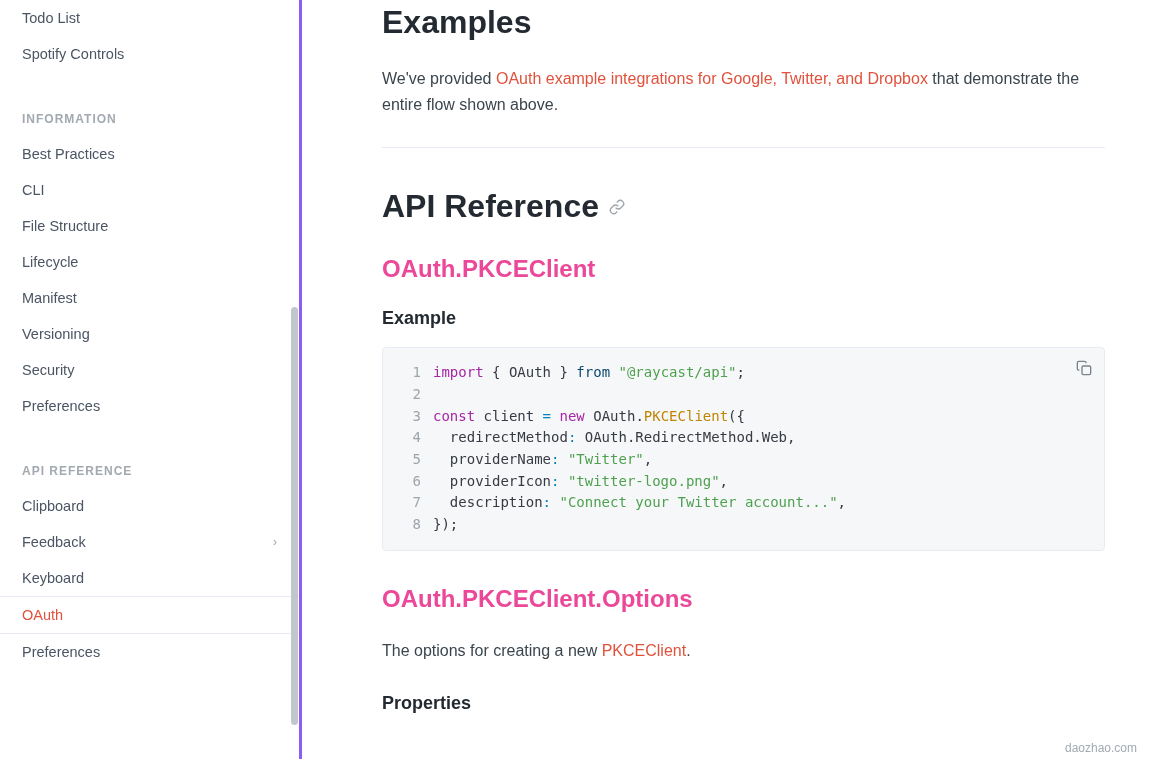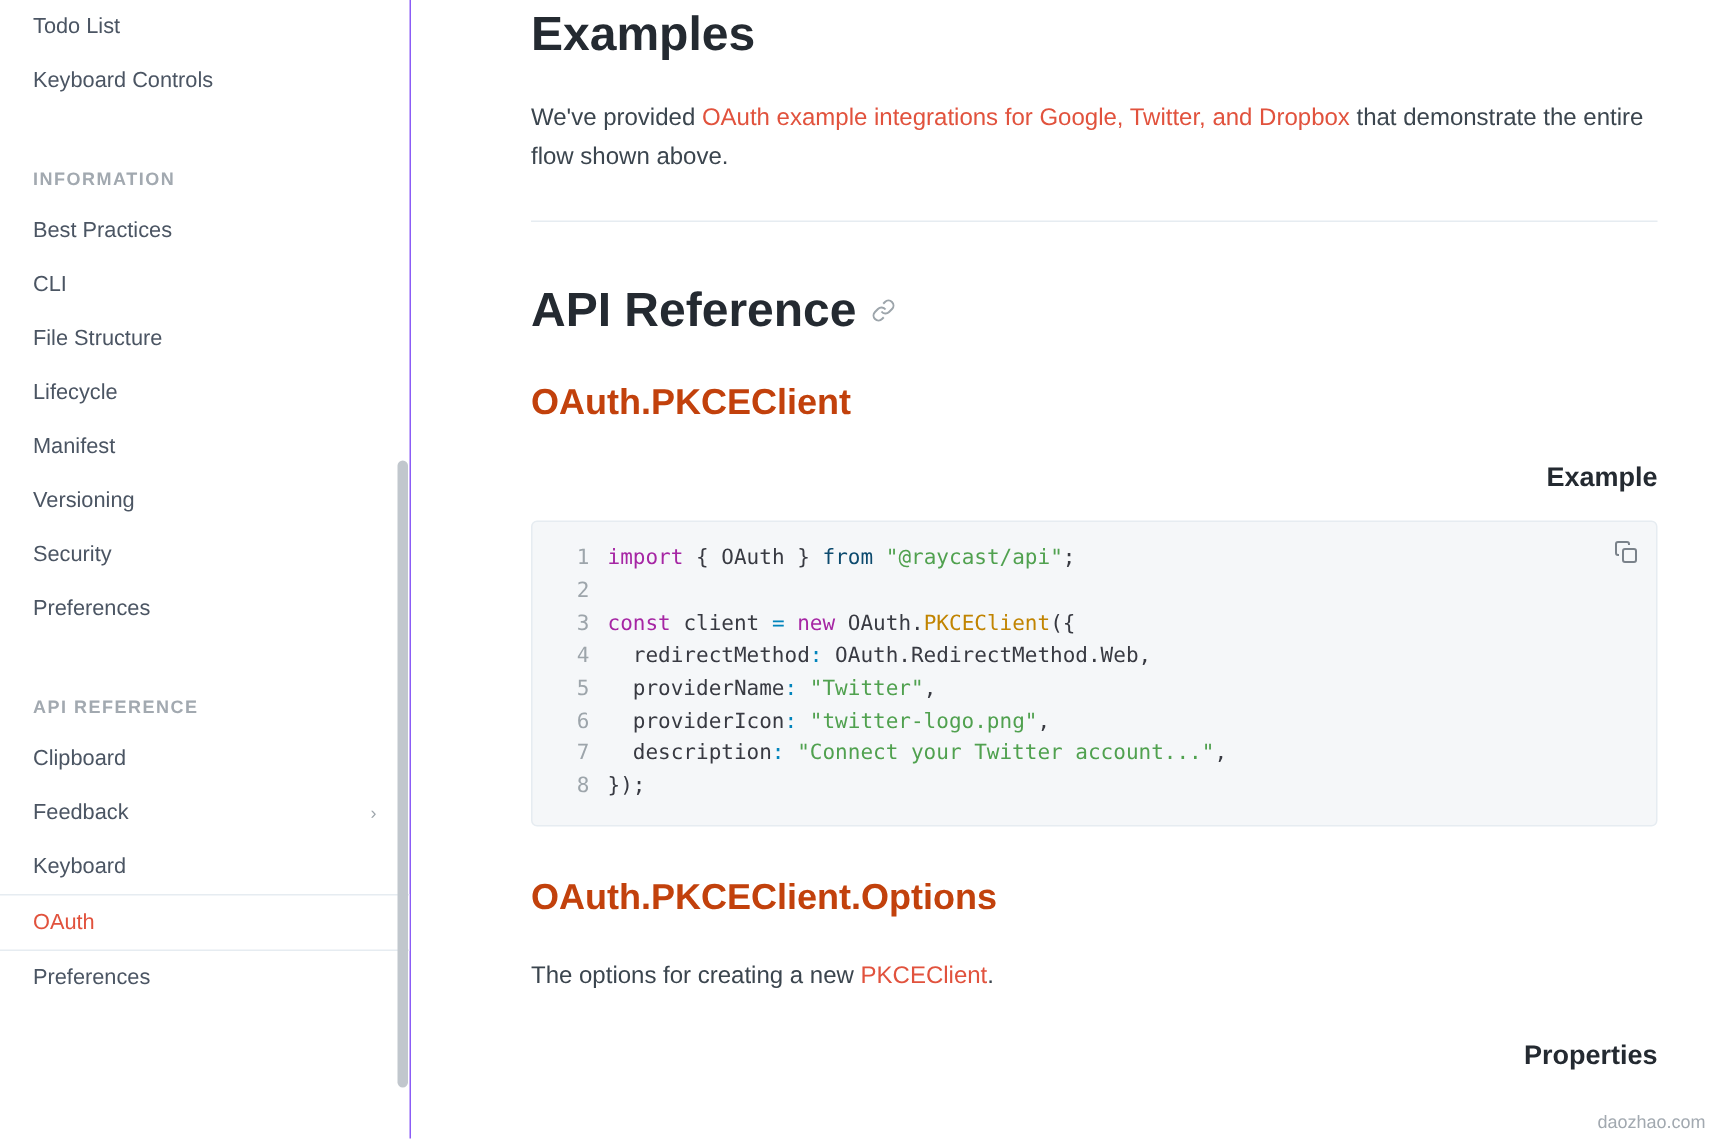--- a/index.html
+++ b/index.html
@@ -6,22 +6,22 @@
 body {
   font-family: -apple-system, BlinkMacSystemFont, "Segoe UI", Helvetica, Arial, sans-serif;
   color: #3b454e;
   background: #fff;
   display: flex;
   height: 759px;
   width: 1157px;
   overflow: hidden;
 }
 .sidebar {
-  width: 274px;
-  border-right: 1px solid #8b5cf6;
+  width: 302px;
+  border-right: 3px solid #8b5cf6;
   background: #fff;
   overflow-y: auto;
   position: relative;
   flex-shrink: 0;
 }
 .sidebar::-webkit-scrollbar { width: 8px; }
 .sidebar::-webkit-scrollbar-thumb { background:#c1c7cd; border-radius:4px; }
 .sidebar-inner { padding-bottom: 30px; }
 .sb-section-title {
   font-size: 12px;
@@ -86,22 +86,22 @@
 h1.api-ref {
   font-size: 32px;
   font-weight: 700;
   color: #242a31;
   display: flex;
   align-items: center;
   gap: 10px;
   margin-bottom: 30px;
 }
 .link-icon { color: #9da5ab; width:16px; height:16px; }
-h2 { font-size: 24px; font-weight: 700; color: #c2410c; margin-bottom: 25px; }
-h3 { font-size: 18px; font-weight: 700; color: #242a31; margin-bottom: 18px; text-align: right; }
+h2 { font-size: 24px; font-weight: 700; color: #ec4899; margin-bottom: 25px; }
+h3 { font-size: 18px; font-weight: 700; color: #242a31; margin-bottom: 18px; }
 .code-block {
   background: #f5f7f9;
   border: 1px solid #e6ecf1;
   border-radius: 4px;
   padding: 14px 16px;
   font-family: ui-monospace, SFMono-Regular, Menlo, Consolas, monospace;
   font-size: 14px;
   line-height: 1.55;
   position: relative;
   margin-bottom: 34px;
@@ -134,21 +134,21 @@
 </style>
 </head>
 <body>
 
 <div class="sidebar">
   <div class="sidebar-inner">
     <div class="sb-item">
         <span>Todo List</span>
       </div>
     <div class="sb-item">
-        <span>Keyboard Controls</span>
+        <span>Spotify Controls</span>
       </div>
 
     <div class="section-gap"></div>
     <div class="sb-section-title">INFORMATION</div>
     <div class="sb-item">
         <span>Best Practices</span>
       </div>
     <div class="sb-item">
         <span>CLI</span>
       </div>

